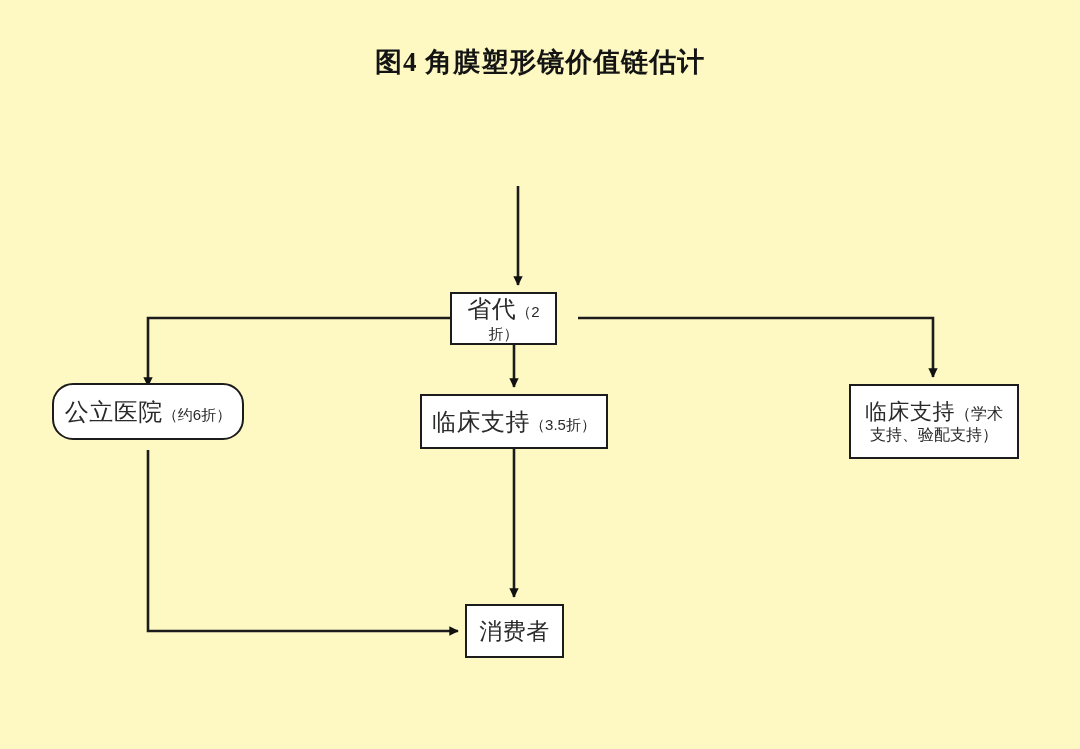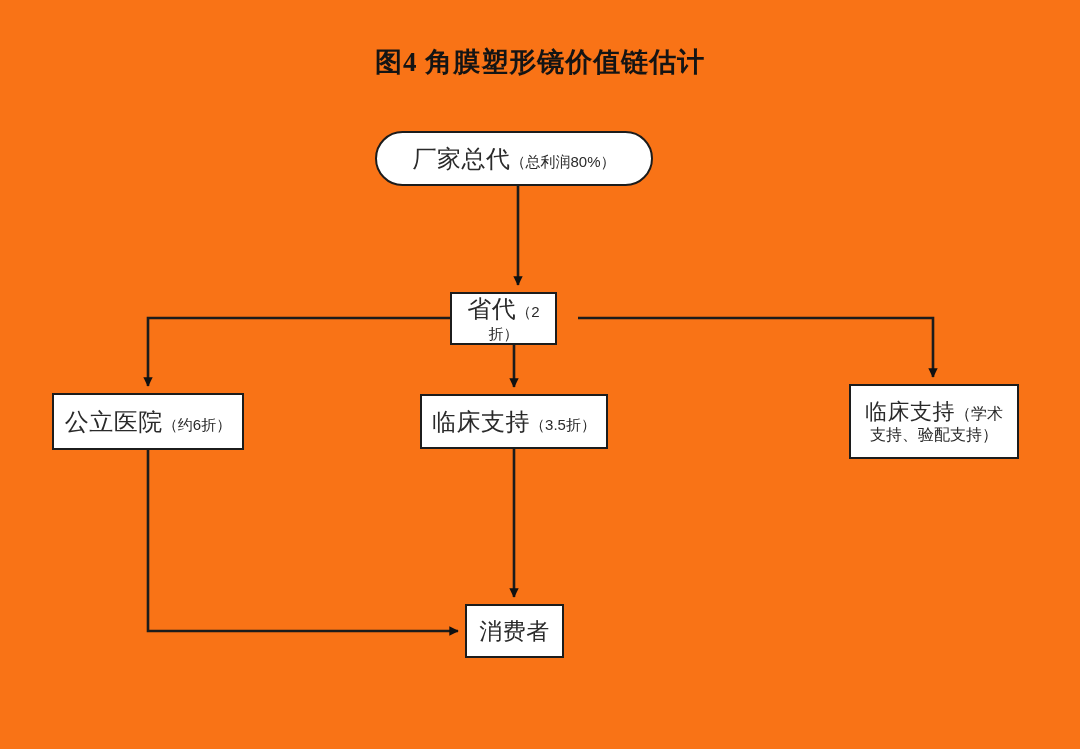--- a/index.html
+++ b/index.html
@@ -9,21 +9,21 @@
     background: #ffffff;
   }
   body {
     font-family: "Liberation Sans", "DejaVu Sans", sans-serif;
     color: #1a1a1a;
   }
   #canvas {
     position: relative;
     width: 1080px;
     height: 749px;
-    background: #f97316;
+    background: #fef9c3;
     overflow: hidden;
   }
   #figure-title {
     position: absolute;
     left: 0;
     top: 44px;
     width: 1080px;
     text-align: center;
     font-family: "Liberation Serif", "DejaVu Serif", serif;
     font-weight: bold;
@@ -57,21 +57,21 @@
     font-size: 15px;
     color: #2a2a2a;
     letter-spacing: 0;
   }
   .node.rounded {
     border-radius: 30px;
   }
   
   #node-manufacturer { left: 375px; top: 131px; width: 278px; height: 55px; }
   #node-provincial   { left: 450px; top: 292px; width: 107px; height: 53px; }
-  #node-public       { left: 52px;  top: 393px; width: 192px; height: 57px; }
+  #node-public       { left: 52px;  top: 383px; width: 192px; height: 57px; border-radius: 21px; }
   #node-private      { left: 420px; top: 394px; width: 188px; height: 55px; }
   #node-clinical     { left: 849px; top: 384px; width: 170px; height: 75px; }
   #node-consumer     { left: 465px; top: 604px; width: 99px;  height: 54px; }
 
   #node-clinical .label-main { font-size: 22px; }
   #node-clinical .label-sub  { font-size: 16px; }
   #node-consumer .label-main { font-size: 23px; }
 
   #edges {
     position: absolute;
@@ -102,25 +102,20 @@
 
     <path d="M 514 345 L 514 387" fill="none" stroke="#1c1c1c" stroke-width="2.6" marker-end="url(#arrowhead)"></path>
 
     <path d="M 578 318 L 933 318 L 933 377" fill="none" stroke="#1c1c1c" stroke-width="2.6" marker-end="url(#arrowhead)"></path>
 
     <path d="M 148 450 L 148 631 L 458 631" fill="none" stroke="#1c1c1c" stroke-width="2.6" marker-end="url(#arrowhead)"></path>
 
     <path d="M 514 449 L 514 597" fill="none" stroke="#1c1c1c" stroke-width="2.6" marker-end="url(#arrowhead)"></path>
   </svg>
 
-  <div class="node rounded" id="node-manufacturer">
-    <span class="inner">
-      <span class="label-main">厂家总代</span><span class="label-sub">（总利润80%）</span>
-    </span>
-  </div>
 
   <div class="node" id="node-provincial">
     <span class="inner">
       <span class="label-main">省代</span><span class="label-sub">（2折）</span>
     </span>
   </div>
 
   <div class="node" id="node-public">
     <span class="inner">
       <span class="label-main">公立医院</span><span class="label-sub">（约6折）</span>

